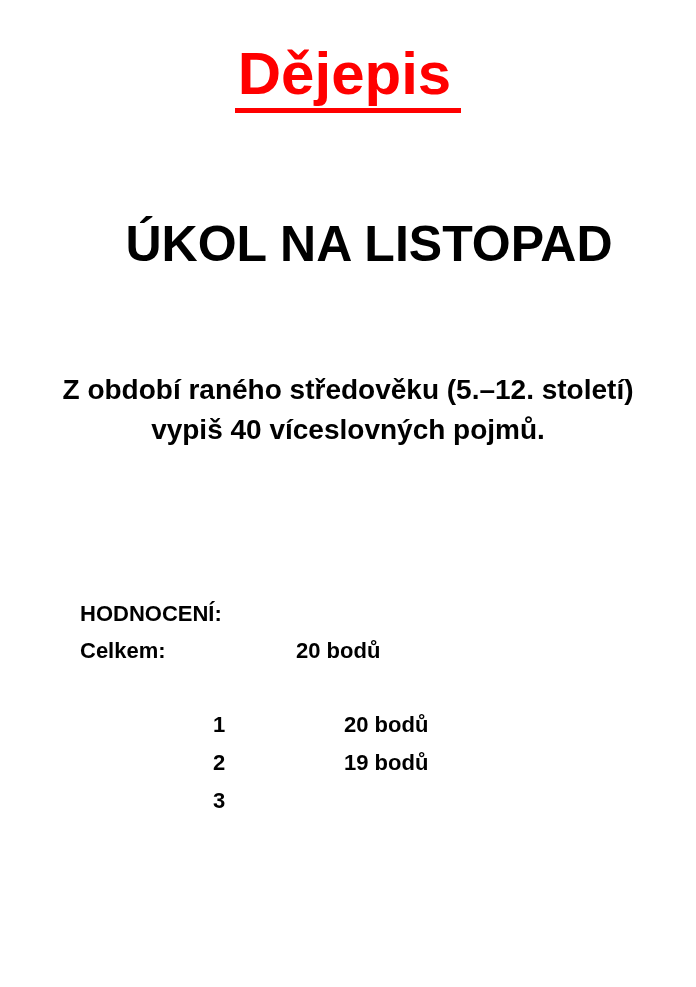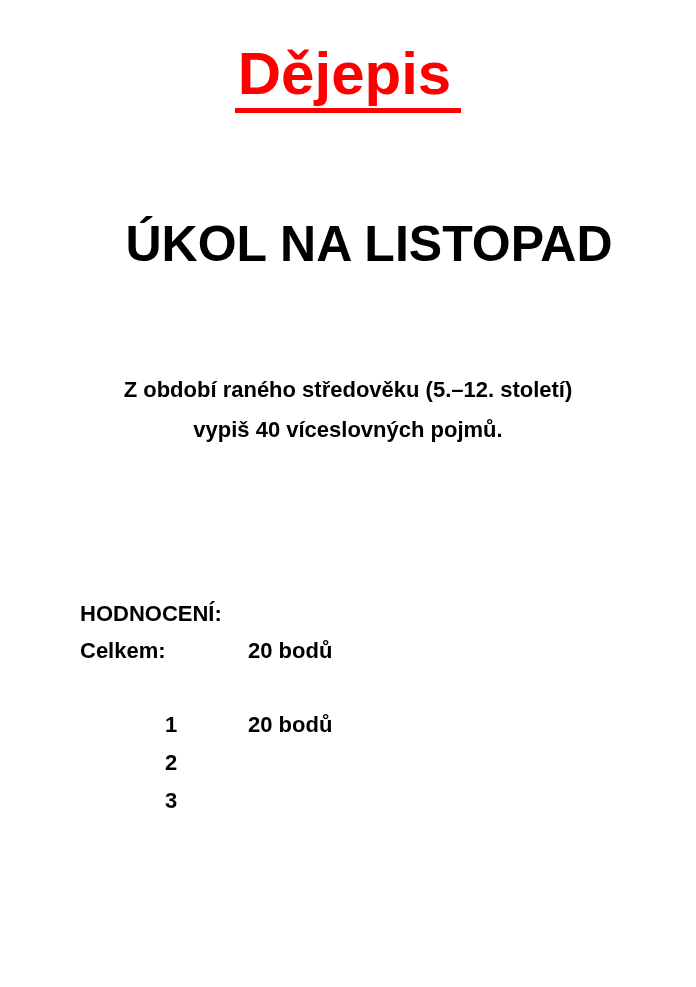--- a/index.html
+++ b/index.html
@@ -43,39 +43,40 @@
     line-height: 1.1;
     color: #000000;
     letter-spacing: 0px;
     margin-left: 42px;
   }
 
   
   .task {
     margin-top: 98px;
     text-align: center;
-    font-size: 22px;
+    font-size: 28px;
     line-height: 40px;
     color: #000000;
   }
 
   
   .grading {
     margin-top: 146px;
     margin-left: 80px;
     font-size: 22px;
     color: #000000;
   }
   .grading-heading {
     line-height: 36px;
   }
   .grading-row {
     display: flex;
     line-height: 38px;
     white-space: nowrap;
+    gap: 48px;
   }
   .cell-label  { width: 168px; flex: 0 0 auto; }
   .cell-indent { width: 85px;  flex: 0 0 auto; }
   .cell-num    { width: 83px;  flex: 0 0 auto; }
   .cell-val    { flex: 1 1 auto; }
 
   .grade-rows { margin-top: 36px; }
 </style>
 </head>
 <body>
@@ -106,20 +107,21 @@
 
       <div class="grading-row">
         <span class="cell-indent"></span>
         <span class="cell-num">1</span>
         <span class="cell-val">20 bodů</span>
       </div>
 
       <div class="grading-row">
         <span class="cell-indent"></span>
         <span class="cell-num">2</span>
+        <span class="cell-val">19 bodů</span>
       </div>
 
       <div class="grading-row">
         <span class="cell-indent"></span>
         <span class="cell-num">3</span>
       </div>
 
     </div>
   </div>
 

